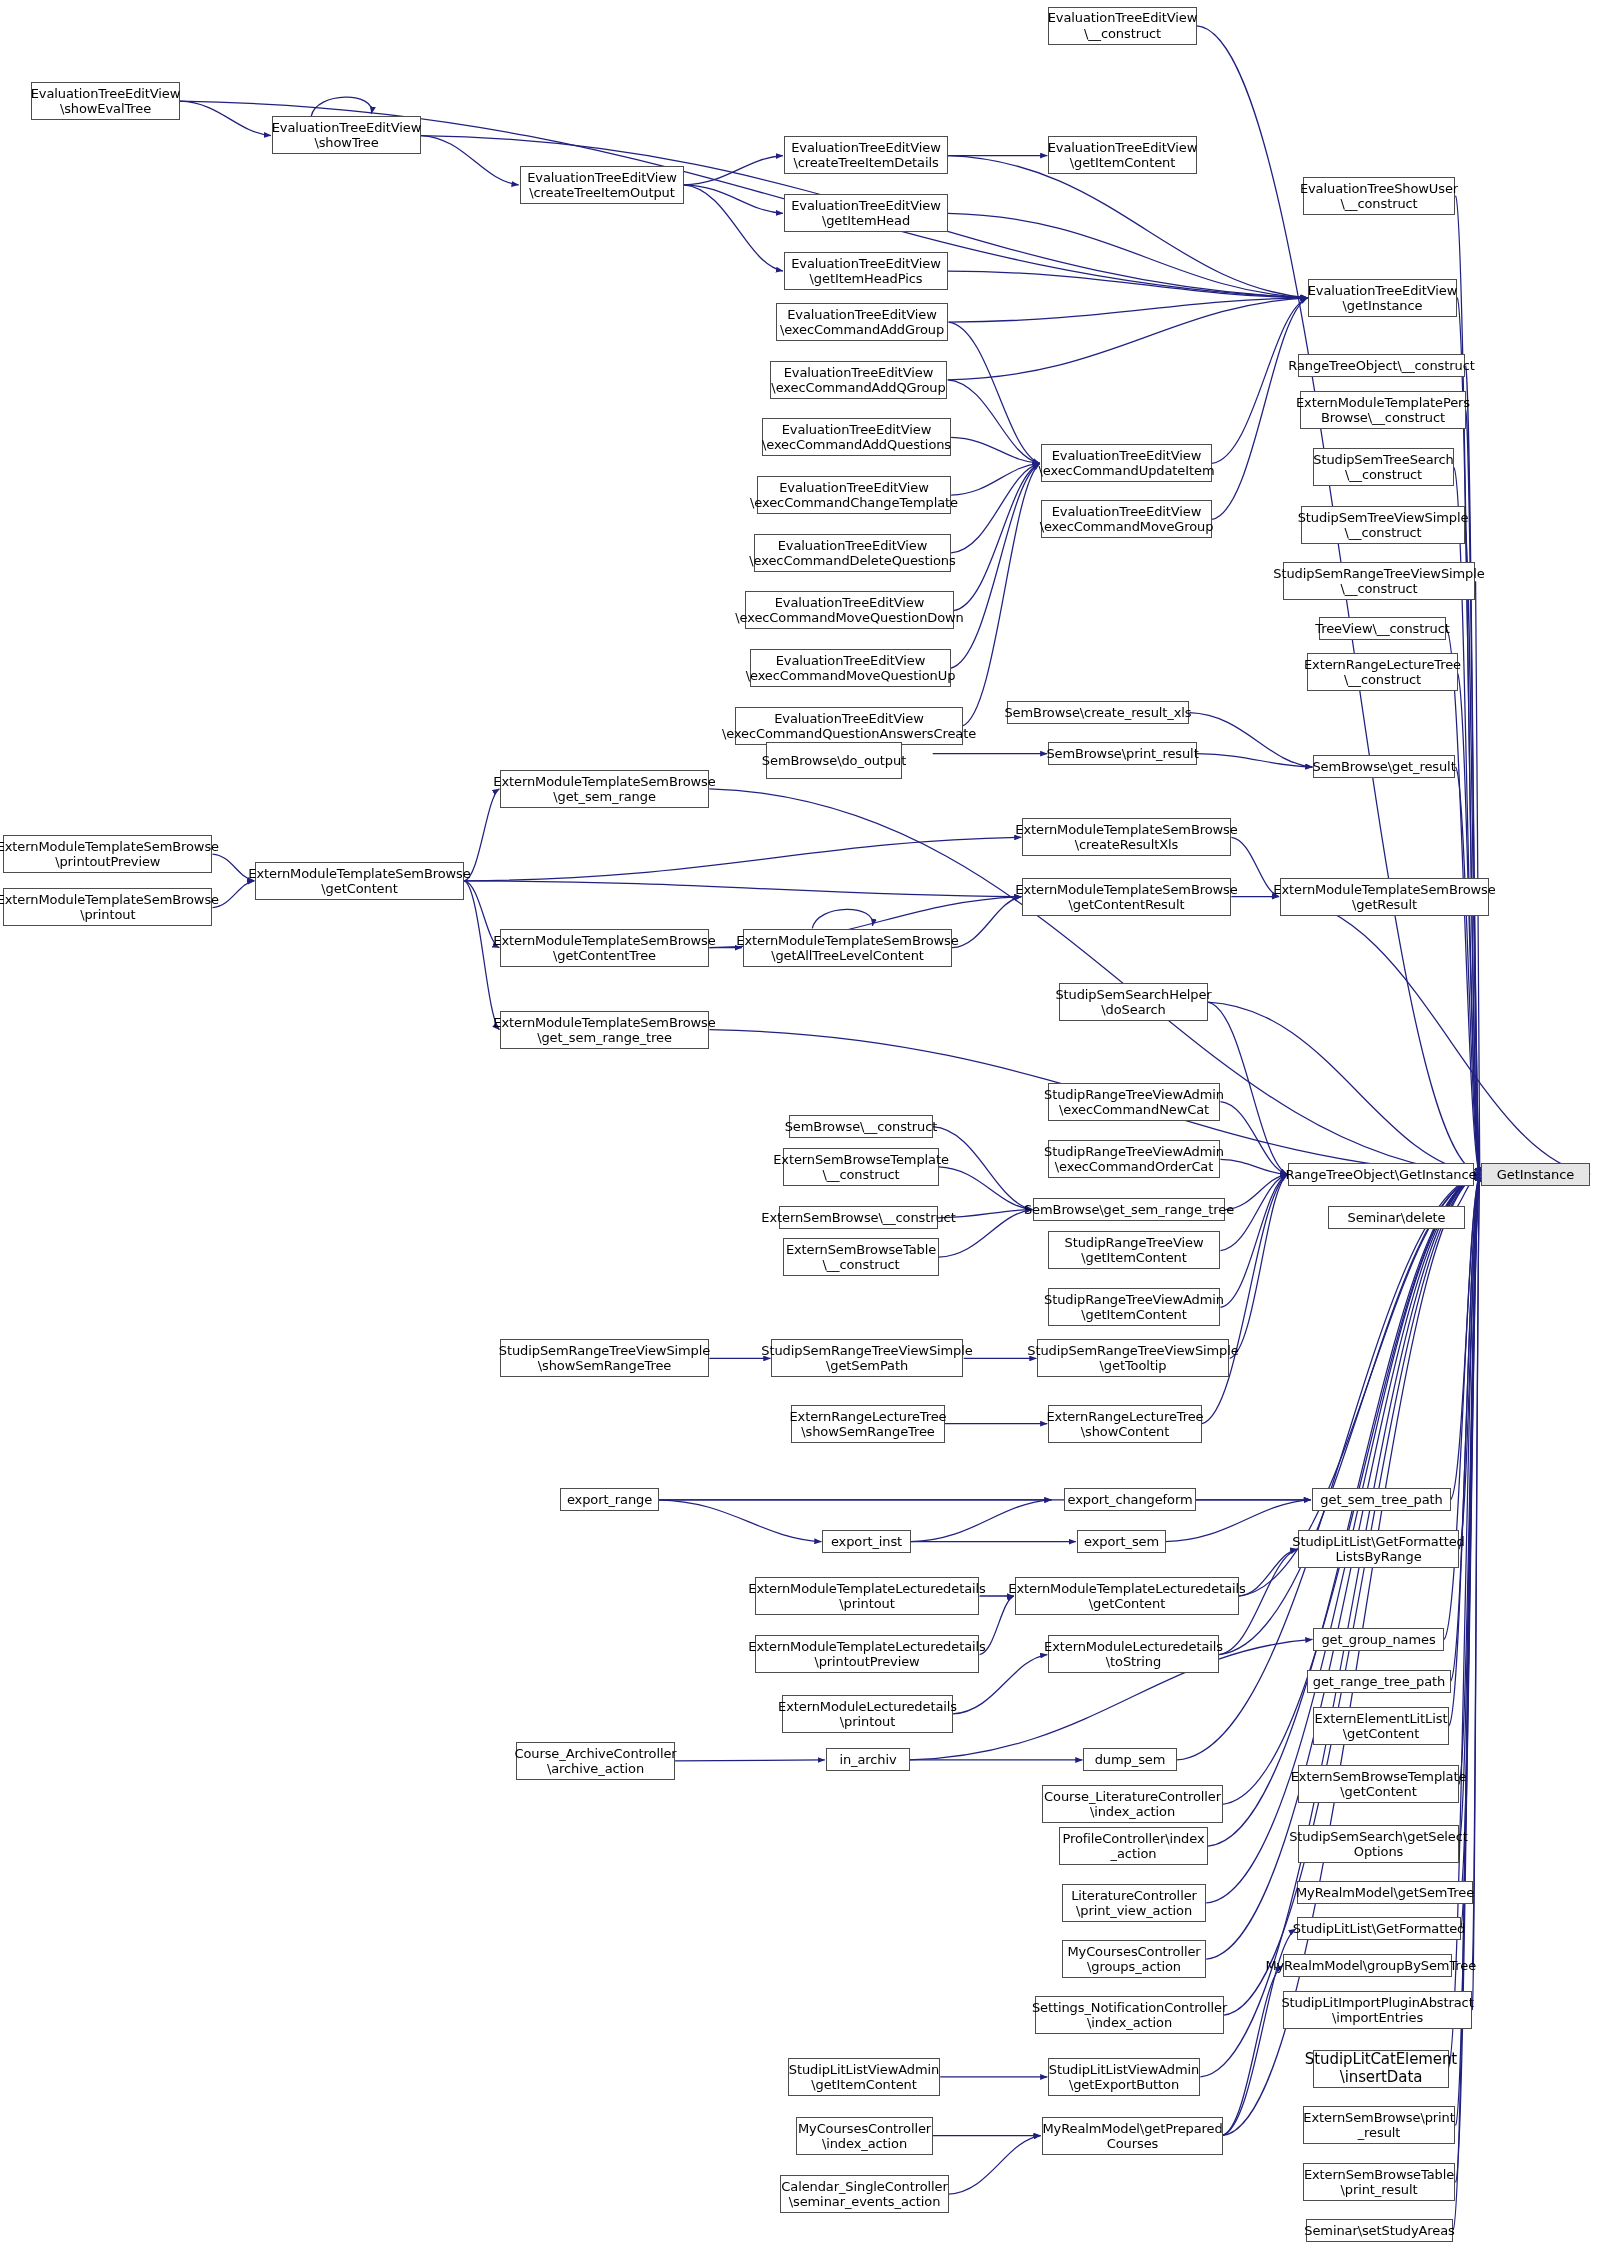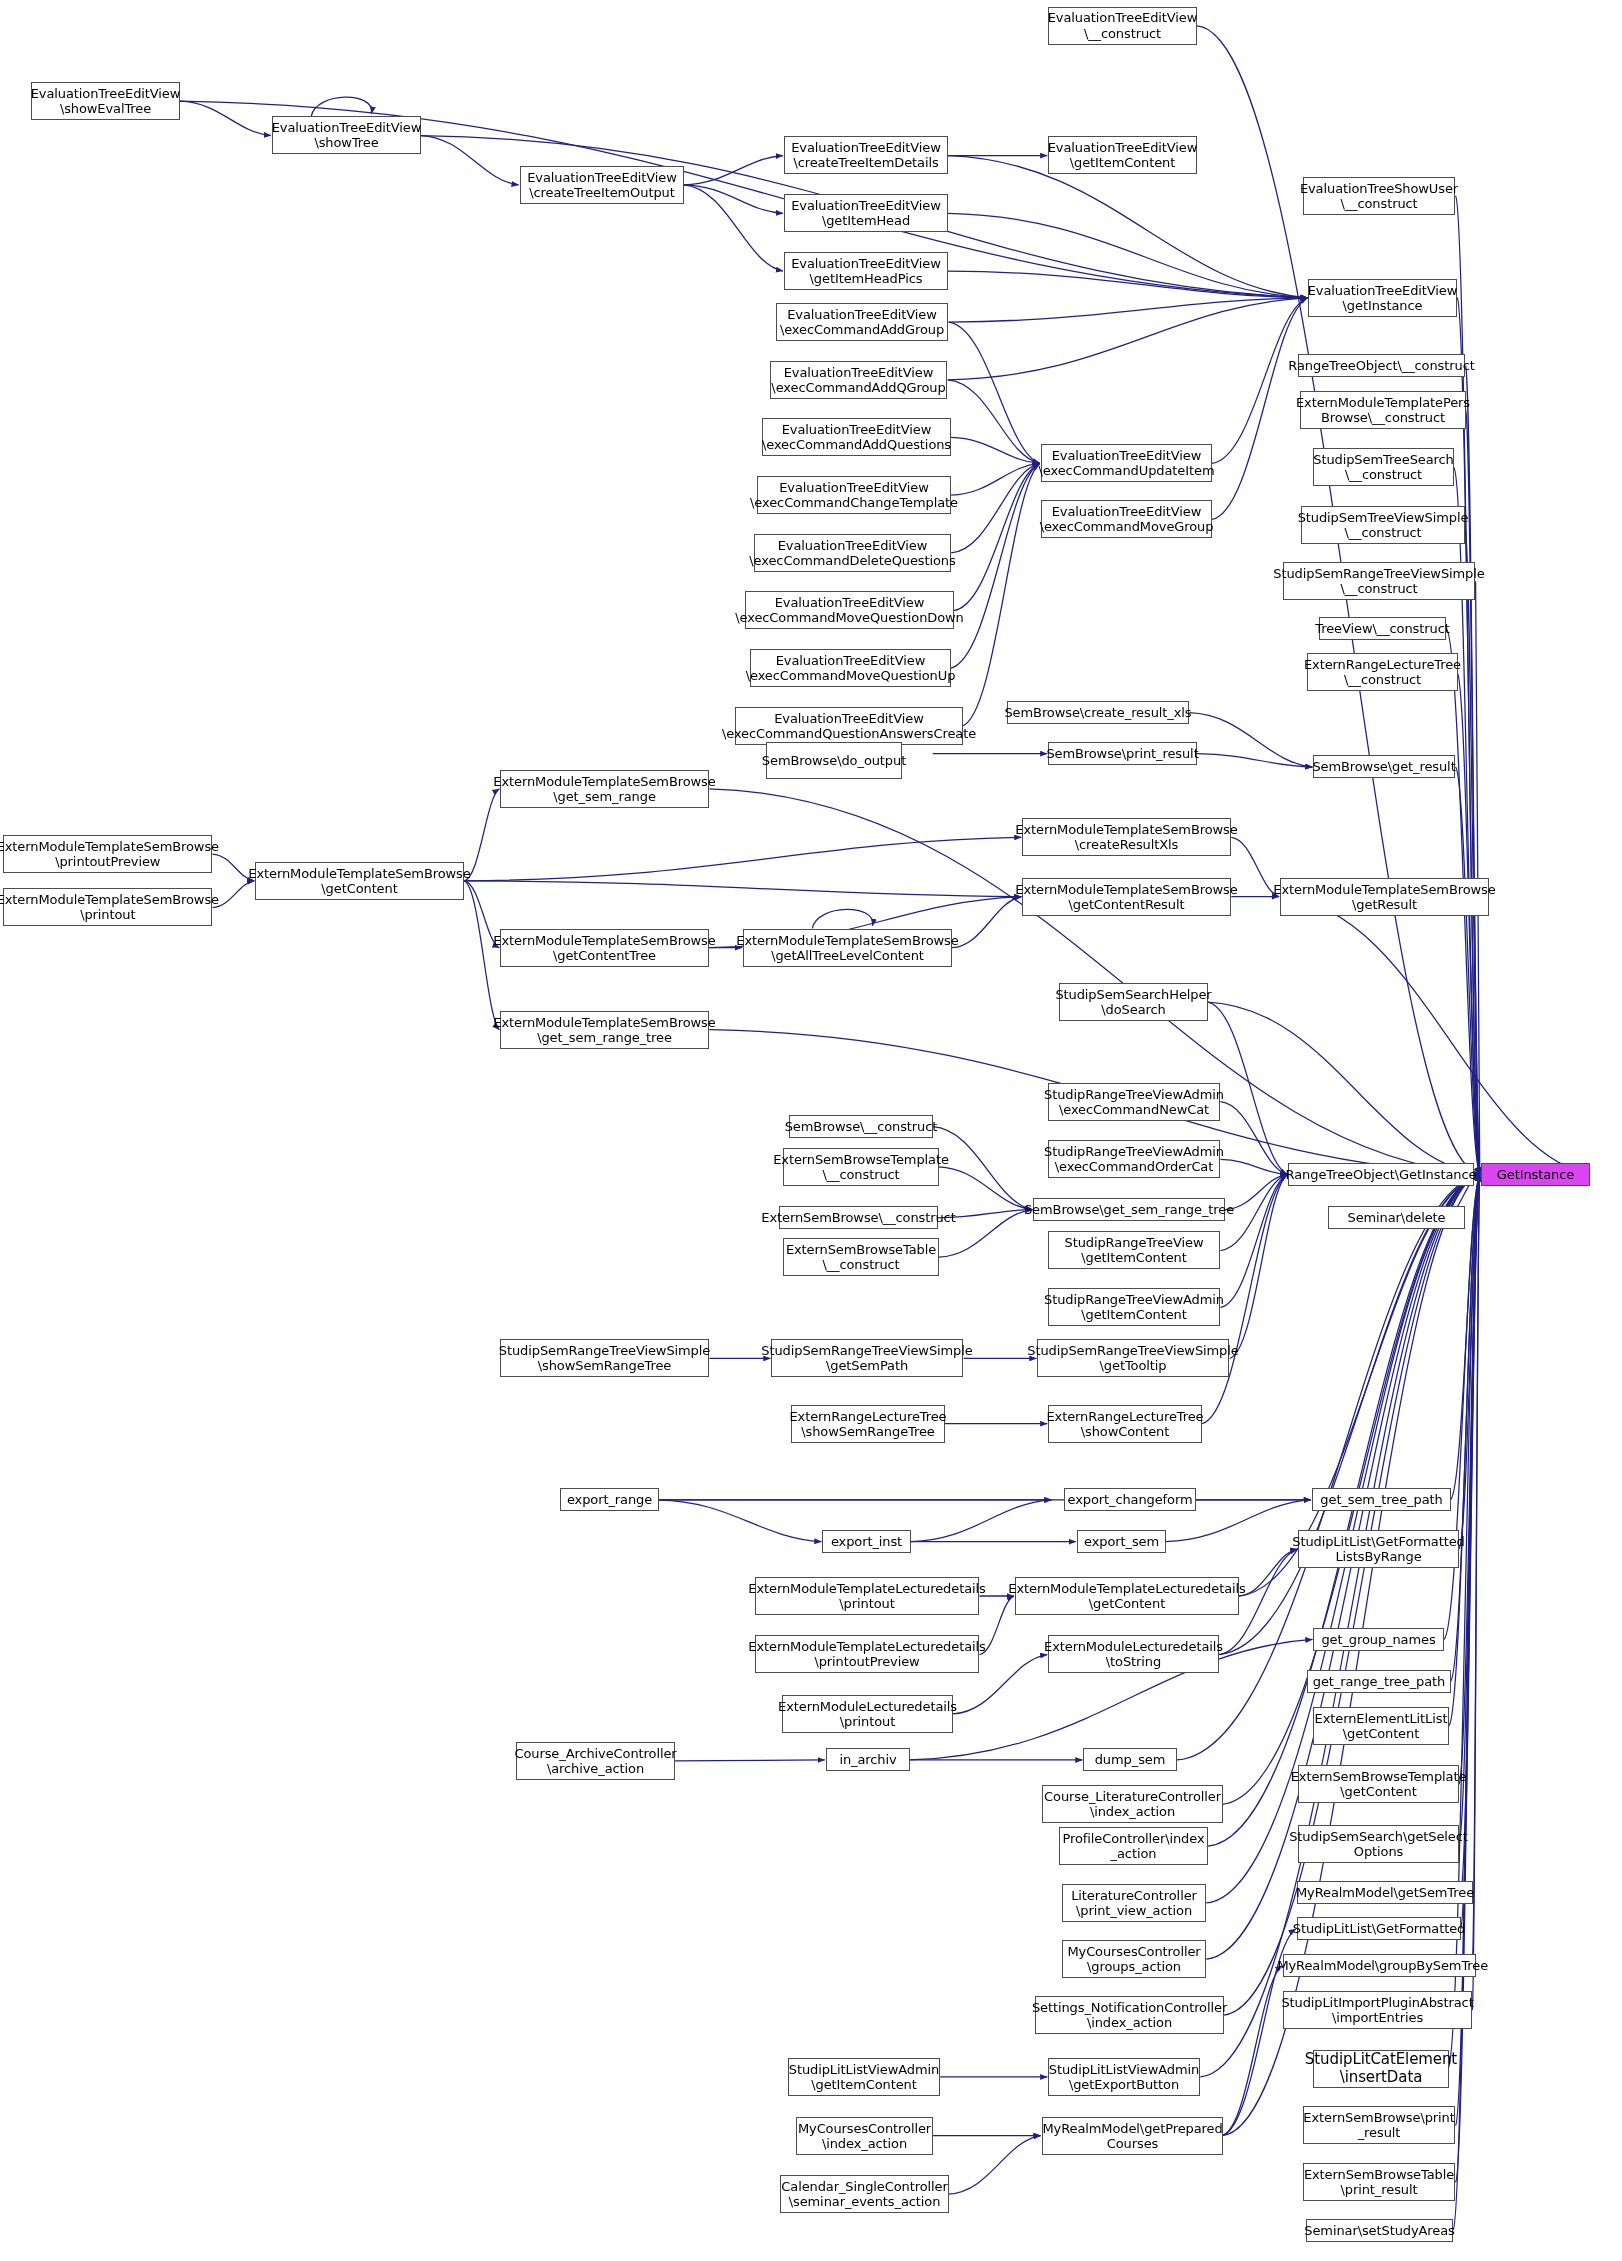--- a/index.html
+++ b/index.html
@@ -3,21 +3,21 @@
 <meta charset="utf-8">
 <style>
   html,body{margin:0;padding:0;background:#ffffff;}
   #canvas{position:relative;width:1622px;height:2261px;background:#fff;
           font-family:"DejaVu Sans","Liberation Sans",sans-serif;overflow:hidden;}
   svg.edges{position:absolute;left:0;top:0;width:1622px;height:2261px;pointer-events:none;}
   .node{position:absolute;box-sizing:border-box;border:1.3px solid #4d4d4d;background:#ffffff;
         display:flex;align-items:center;justify-content:center;text-align:center;
         color:#000;line-height:1.18;letter-spacing:-0.1px;padding:0.8px 2.5px;}
   .node span{display:block;white-space:pre-line;}
-  .node.hl{background:#d946ef;border-color:#4d4d4d;}
+  .node.hl{background:#e5e5e5;border-color:#4d4d4d;}
 </style>
 </head>
 <body>
 
 <div id="canvas">
   <svg class="edges" id="edgeSvg" xmlns="http://www.w3.org/2000/svg" viewBox="0 0 1939 2703" width="1622" height="2261">
     <defs>
       <marker id="arw" markerWidth="9" markerHeight="7" refX="8.6" refY="3.5" orient="auto" markerUnits="userSpaceOnUse">
         <path d="M0,0 L9,3.5 L0,7 z" fill="#202080"></path>
       </marker>
@@ -446,21 +446,21 @@
         <span>LiteratureController
 \print_view_action</span>
       </div>
       <div class="node" style="left: 1297px; top: 1917px; width: 164px; height: 23.4px; font-size: 13px;">
         <span>StudipLitList\GetFormatted</span>
       </div>
       <div class="node" style="left: 1062px; top: 1940px; width: 144px; height: 38px; font-size: 13px;">
         <span>MyCoursesController
 \groups_action</span>
       </div>
-      <div class="node" style="left: 1283px; top: 1954px; width: 193px; height: 23.4px; font-size: 13px; padding-left: 9px;">
+      <div class="node" style="left: 1283px; top: 1954px; width: 169px; height: 23.4px; font-size: 13px; padding-left: 9px;">
         <span>MyRealmModel\groupBySemTree</span>
       </div>
       <div class="node" style="left: 1035px; top: 1996px; width: 189px; height: 38px; font-size: 13px;">
         <span>Settings_NotificationController
 \index_action</span>
       </div>
       <div class="node" style="left: 1283px; top: 1991px; width: 189px; height: 38px; font-size: 13px;">
         <span>StudipLitImportPluginAbstract
 \importEntries</span>
       </div>

